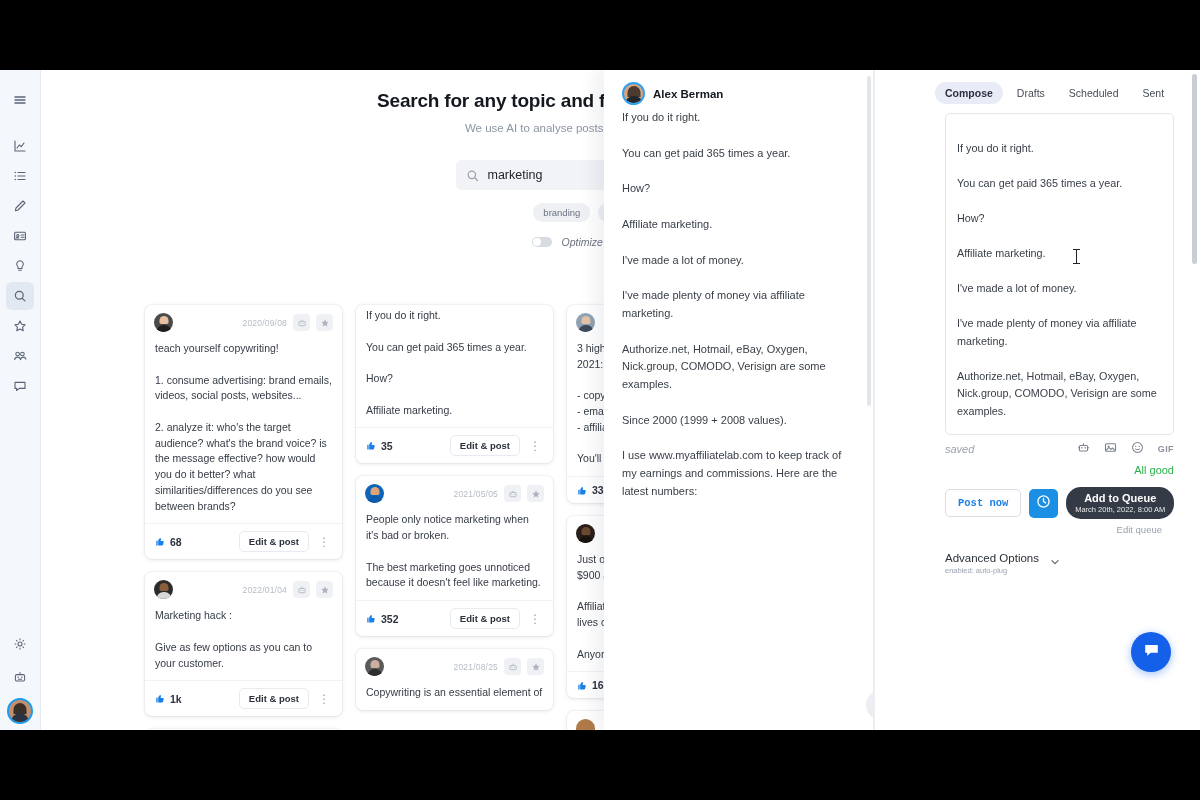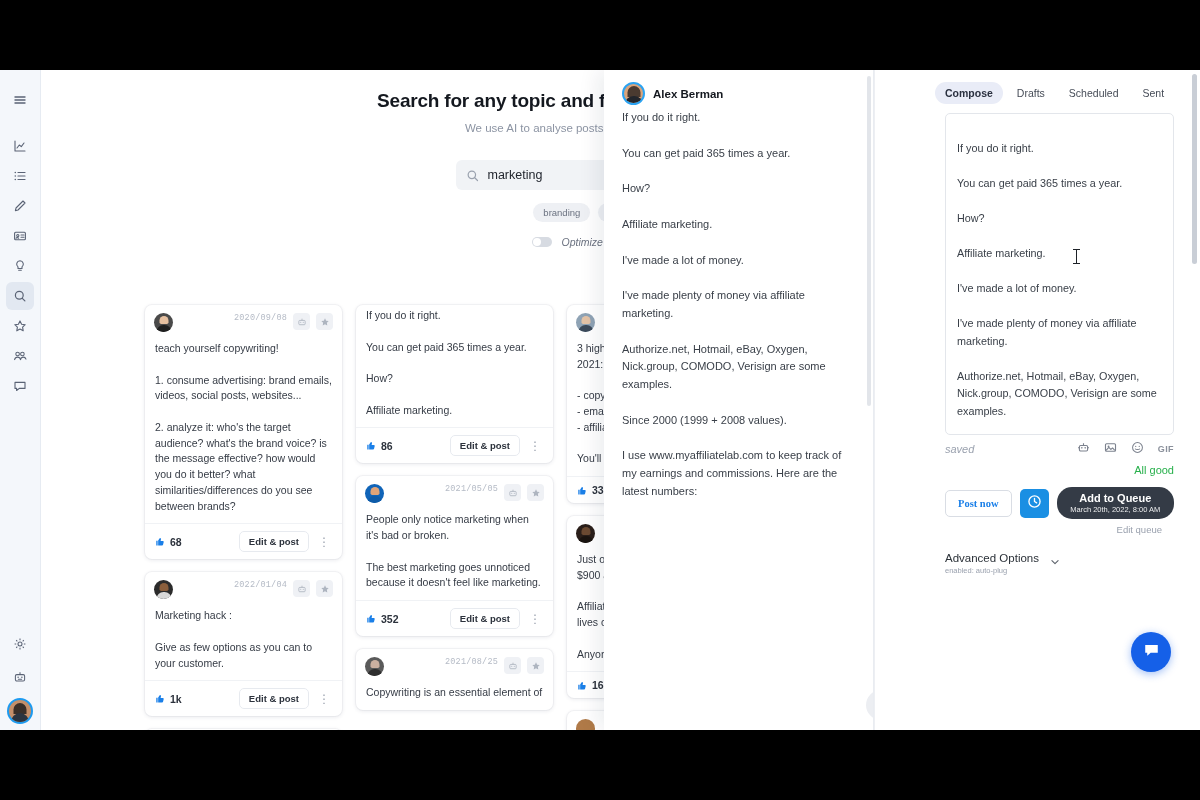--- a/index.html
+++ b/index.html
@@ -123,24 +123,23 @@
     display: flex; gap: 14px;
   }
   .col { width: 197px; display: flex; flex-direction: column; gap: 13px; }
   .card {
     background: #fff;
     border-radius: 7px;
     box-shadow: 0 1px 4px rgba(25,40,70,.11), 0 0 0 1px rgba(25,40,70,.035);
     overflow: hidden;
   }
   .card-head {
-    display:flex; align-items:flex-start;
+    display:flex; align-items:center;
     padding: 8px 9px 6px 9px;
     gap: 6px;
-    font-family: Liberation Mono, monospace;
   }
   .av {
     width: 19px; height: 19px; border-radius: 50%;
     flex: 0 0 19px; background:#6b7280; overflow:hidden; position:relative;
   }
   .av i { position:absolute; left:50%; transform:translateX(-50%); }
   .av .head { top:16%; width:9px; height:8px; border-radius:5px 5px 2px 2px; }
   .av .body { top:62%; width:15px; height:10px; border-radius:7px 7px 2px 2px; }
   .card-date { flex:1; text-align:right; font-size:8.5px; color:#b5bbc6; letter-spacing:.2px; }
   .sq {
@@ -247,21 +246,21 @@
   }
   .saved { font-size:11px; color:#9aa1ae; font-style:italic; }
   .media-icons { margin-left:auto; display:flex; align-items:center; gap:14px; color:#7c828e; }
   .gif-txt { font-size:9px; font-weight:700; letter-spacing:.4px; color:#8a909b; cursor:pointer; }
   .allgood { text-align:right; padding: 6px 26px 0 0; font-size:11px; color:#27b04b; font-weight:400; }
   .actions { display:flex; align-items:center; gap:8px; padding: 11px 26px 0 70px; }
   .post-now {
     border:1px solid #d9dde4; background:#fff;
     color:#1a7fe8; font-weight:700; font-size:10.5px;
     border-radius:5px; padding:7px 12px; cursor:pointer;
-    font-family:Liberation Serif, serif;
+    font-family:Liberation Mono, monospace;
   }
   .clock-btn {
     width:29px; height:29px; border-radius:5px; background:#1a8fe3;
     display:flex; align-items:center; justify-content:center; color:#fff; cursor:pointer;
     flex:0 0 29px;
   }
   .queue-btn {
     flex:1; background:#343b46; color:#fff; border-radius:15px;
     padding:5px 6px; text-align:center; cursor:pointer;
   }
@@ -543,21 +542,21 @@
 How?
 
 Affiliate marketing.</div>
           <div class="card-foot">
             <div class="likes">
               <span class="thumb">
                 <svg width="11" height="11" viewBox="0 0 14 14" fill="currentColor">
                     <path d="M4.6 12.2H2.9V6h1.7zM11.8 6.4H8.4l.5-2.4c.1-.7-.3-1.4-1-1.5l-.4-.1-2.2 3.4v6.4h5c.6 0 1.1-.4 1.2-1l.8-3.3c.2-.8-.4-1.5-1.2-1.5z"></path>
                   </svg>
               </span>
-              <span>86</span>
+              <span>35</span>
             </div>
             <div class="foot-spacer"></div>
             <button class="edit-post">Edit &amp; post</button>
             <span class="kebab">⋮</span>
           </div>
         </div>
 
         <div class="card">
           <div class="card-head">
             <div class="av" style="background:#1064b8">

